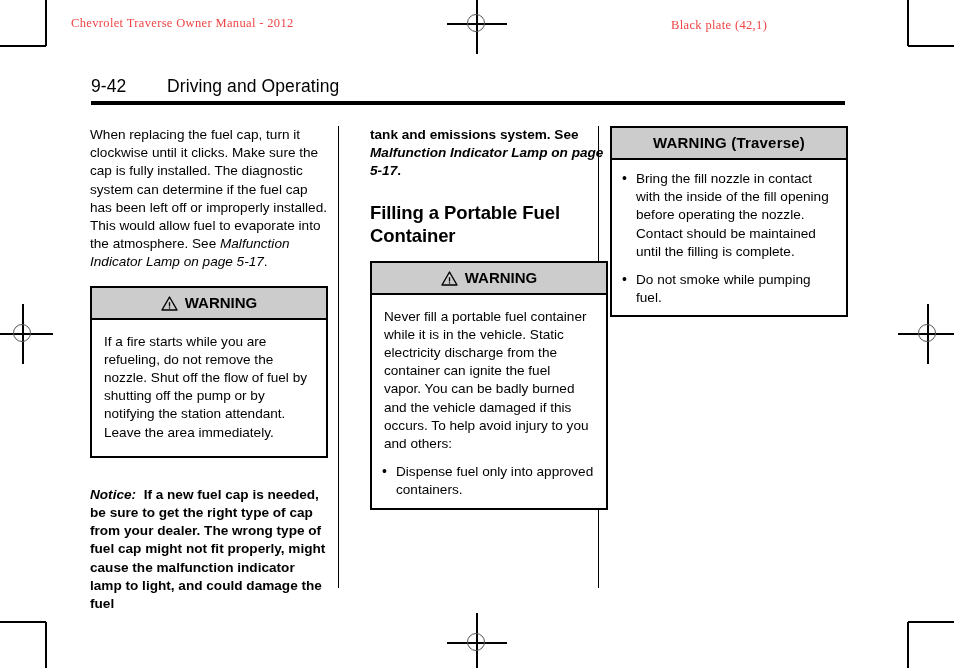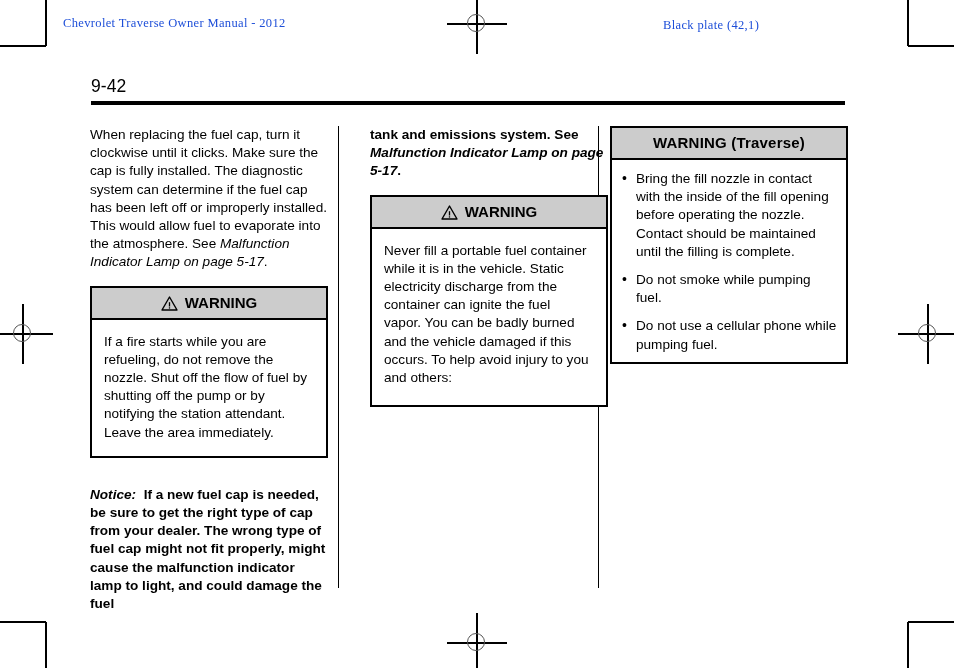--- a/index.html
+++ b/index.html
@@ -47,23 +47,24 @@
     border-radius: 50%;
     box-sizing: border-box;
     background: transparent;
   }
 
   
   .running-head {
     position: absolute;
     font-family: "Liberation Serif", serif;
     font-size: 12.5px;
-    color: #1d4ed8;
+    color: #ef4444;
     letter-spacing: .35px;
     white-space: nowrap;
+    margin-left: 8px;
   }
   #head-left  { left: 63px;  top: 16px; }
   #head-right { left: 663px; top: 18px; }
 
   
   #page-title-block {
     position: absolute;
     left: 91px;
     top: 76px;
     width: 754px;
@@ -211,20 +212,21 @@
   <div class="reg-v"></div>
   <div class="reg-c"></div>
 </div>
 
 <div class="running-head" id="head-left">Chevrolet Traverse Owner Manual - 2012</div>
 <div class="running-head" id="head-right">Black plate (42,1)</div>
 
 <div id="page-title-block">
   <div class="title-row">
     <span id="page-number">9-42</span>
+    <span id="page-heading">Driving and Operating</span>
   </div>
   <div id="title-rule"></div>
 </div>
 
 <div class="col-rule" id="rule-1"></div>
 <div class="col-rule" id="rule-2"></div>
 
 <div class="column" id="col-1">
 
   <p class="body"><span>When replacing the fuel cap, turn it clockwise until it clicks. Make sure the cap is fully installed. The diagnostic system can determine if the fuel cap has been left off or improperly installed. This would allow fuel to evaporate into the atmosphere. See </span><span class="ital">Malfunction Indicator Lamp on page 5-17</span><span>.</span></p>
@@ -245,47 +247,48 @@
     </div>
   </div>
 
   <p class="body bold" style="margin-top:28px;"><span class="bold-ital">Notice:</span><span>&nbsp; </span><span>If a new fuel cap is needed, be sure to get the right type of cap from your dealer. The wrong type of fuel cap might not fit properly, might cause the malfunction indicator lamp to light, and could damage the fuel</span></p>
 </div>
 
 <div class="column" id="col-2">
 
   <p class="body bold"><span>tank and emissions system. See </span><span class="bold-ital">Malfunction Indicator Lamp on page 5-17</span><span>.</span></p>
 
+  <h2 class="section-heading">Filling a Portable Fuel Container</h2>
 
   <div class="warnbox">
     <div class="warnbox-head">
       <span class="warn-tri">
         <svg width="17" height="15" viewBox="0 0 17 15" aria-hidden="true">
           <path d="M8.5 1 L16 14 L1 14 Z" fill="none" stroke="#000" stroke-width="1.4" stroke-linejoin="round"></path>
           <rect x="7.85" y="6.2" width="1.3" height="4.3" fill="#000"></rect>
           <rect x="7.85" y="11.3" width="1.3" height="1.3" fill="#000"></rect>
         </svg>
       </span>
       <span>WARNING</span>
     </div>
     <div class="warnbox-body">
       <p>Never fill a portable fuel container while it is in the vehicle. Static electricity discharge from the container can ignite the fuel vapor. You can be badly burned and the vehicle damaged if this occurs. To help avoid injury to you and others:</p>
       <ul class="bullets">
+        <li>Dispense fuel only into approved containers.</li>
       </ul>
     </div>
   </div>
 </div>
 
 <div class="column" id="col-3">
 
   <div class="warnbox" style="margin-top:0;">
     <div class="warnbox-head no-icon">
       <span>WARNING  (Traverse)</span>
     </div>
     <div class="warnbox-body">
       <ul class="bullets" style="margin-top:3px;">
         <li>Bring the fill nozzle in contact with the inside of the fill opening before operating the nozzle. Contact should be maintained until the filling is complete.</li>
         <li>Do not smoke while pumping fuel.</li>
-        <li>Do not use a cellular phone while pumping fuel.</li>
       </ul>
     </div>
   </div>
 </div>
 
 </body></html>

